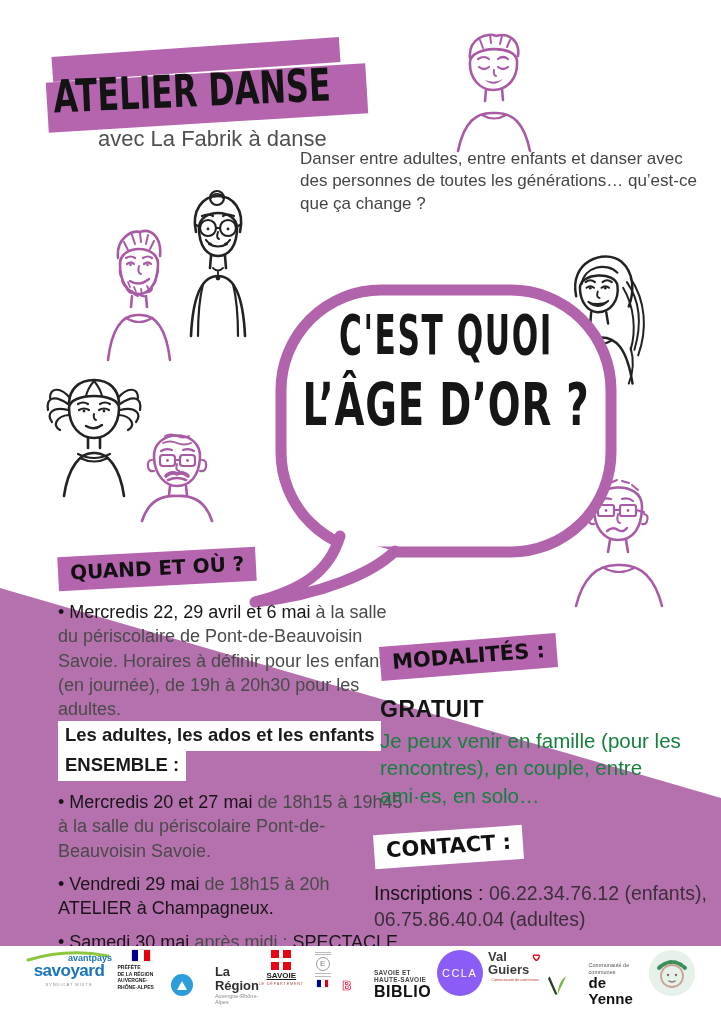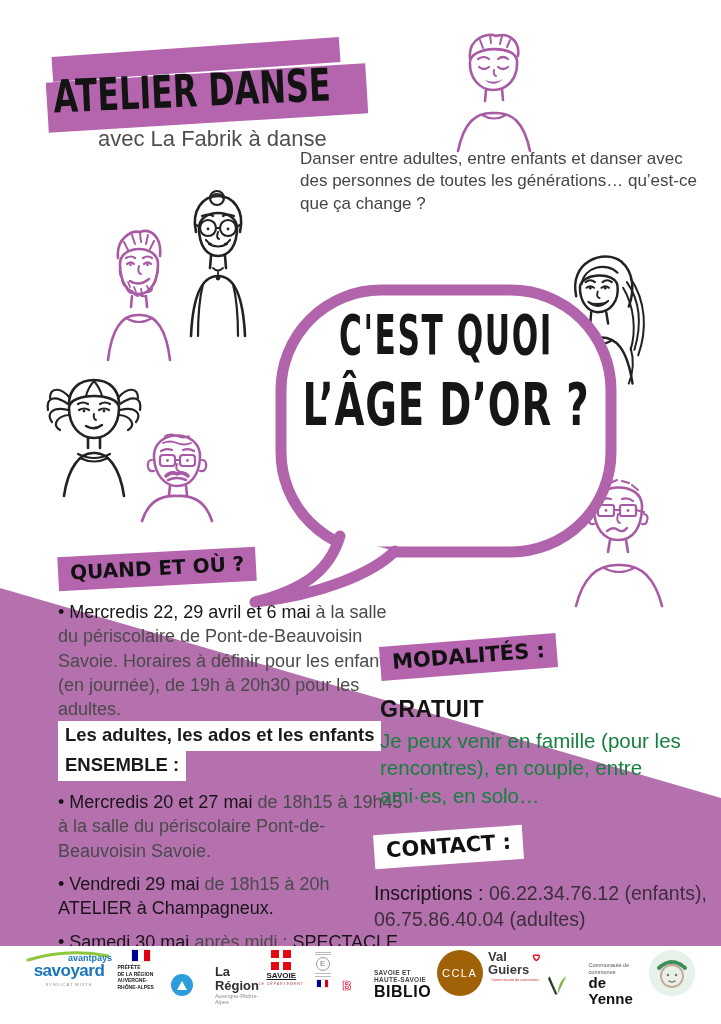--- a/index.html
+++ b/index.html
@@ -88,21 +88,21 @@
   .region-main{font-size:13px;font-weight:700;color:#2f2f2f;text-align:left;}
   .region-sub{font-size:5.5px;color:#8a8a8a;text-align:left;}
   .savoie-main{font-size:8px;font-weight:800;color:#1a1a1a;margin-top:2px;text-decoration:underline;}
   .savoie-sub{font-size:3.8px;color:#b04a4a;letter-spacing:.8px;margin-top:1px;}
   .etat-bar{width:16px;height:1px;background:#bbb;margin:1.5px auto;}
   .etat-e{width:12px;height:12px;border:1px solid #999;border-radius:50%;margin:2px auto;
     font-size:8px;color:#777;line-height:12px;}
   .flag.small{width:11px;height:7px;margin-top:3px;}
   .biblio-top{font-size:6.5px;font-weight:600;color:#444;text-align:left;letter-spacing:.3px;}
   .biblio-main{font-size:16px;font-weight:800;color:#101010;text-align:left;letter-spacing:.5px;}
-  #logo-ccla .circle{width:46px;height:46px;border-radius:50%;background:#a16207;color:#fff;
+  #logo-ccla .circle{width:46px;height:46px;border-radius:50%;background:#8b5cf6;color:#fff;
     display:flex;align-items:center;justify-content:center;font-size:11px;letter-spacing:1.5px;}
   .vg-row{display:flex;align-items:flex-start;gap:2px;justify-content:center;}
   .vg-main{font-size:13px;font-weight:700;color:#3a3a3a;line-height:1;text-align:left;}
   .vg-sub{font-size:3.8px;color:#c0392b;margin-top:2px;}
   .yenne-sub{font-size:5.5px;color:#555;text-align:left;}
   .yenne-main{font-size:15px;font-weight:800;color:#111;text-align:left;}
   #logo-fabrik{width:46px;height:46px;border-radius:50%;background:#e6f1ea;overflow:hidden;}
 </style>
 </head>
 <body>

